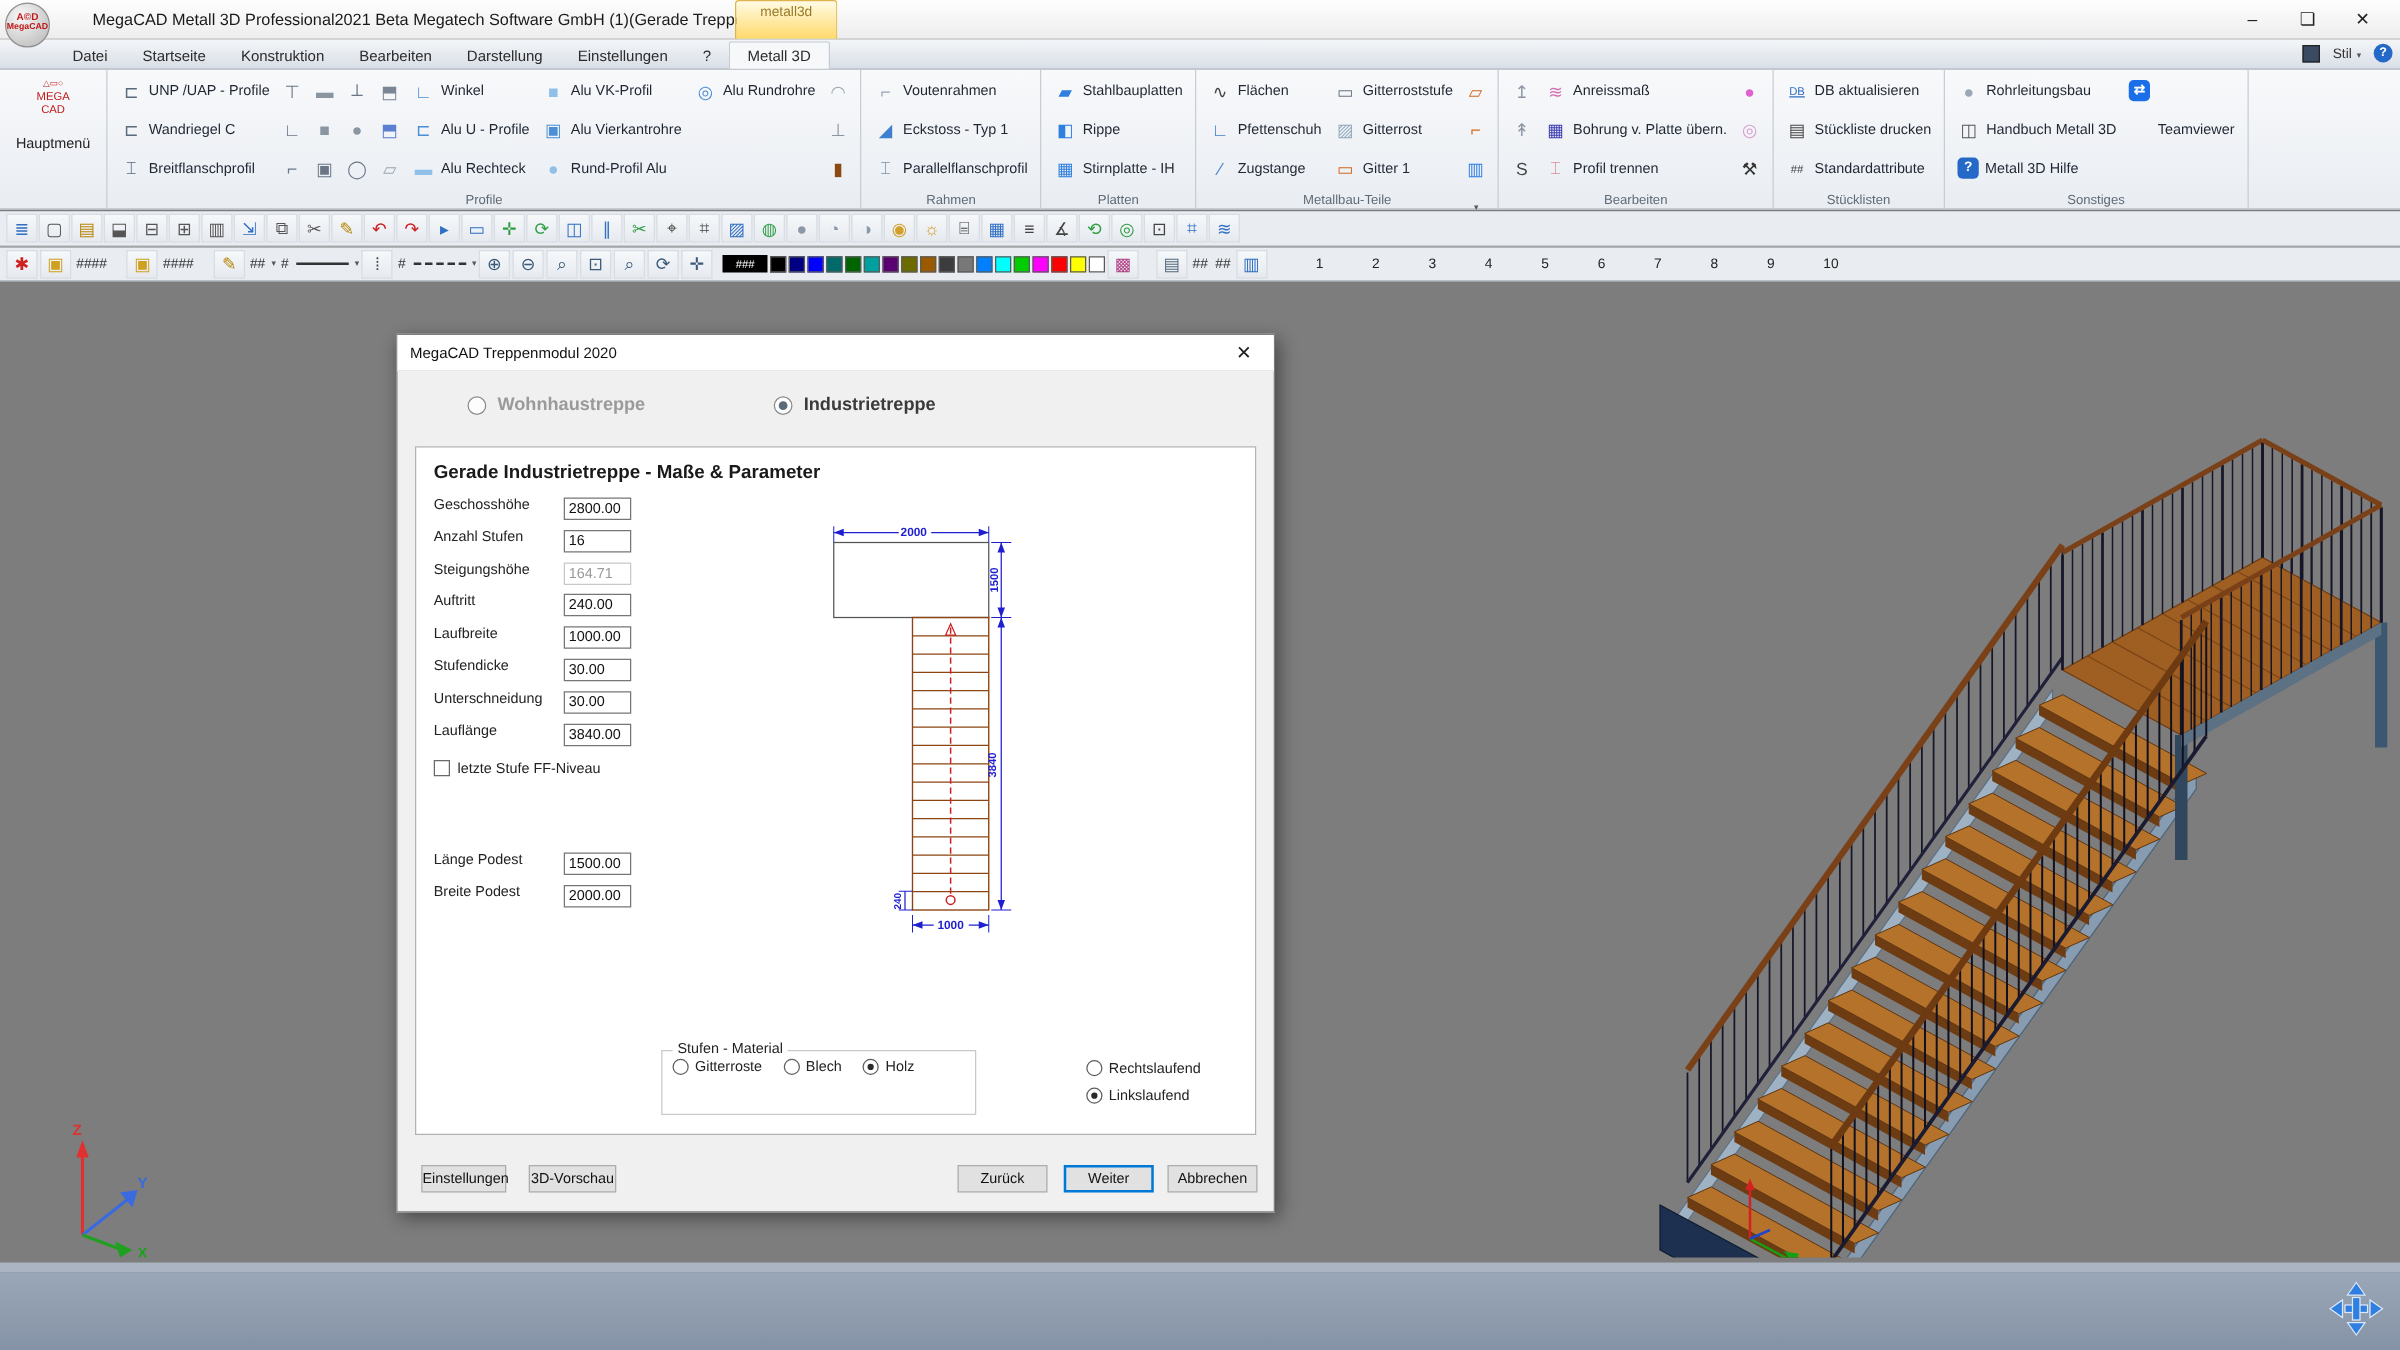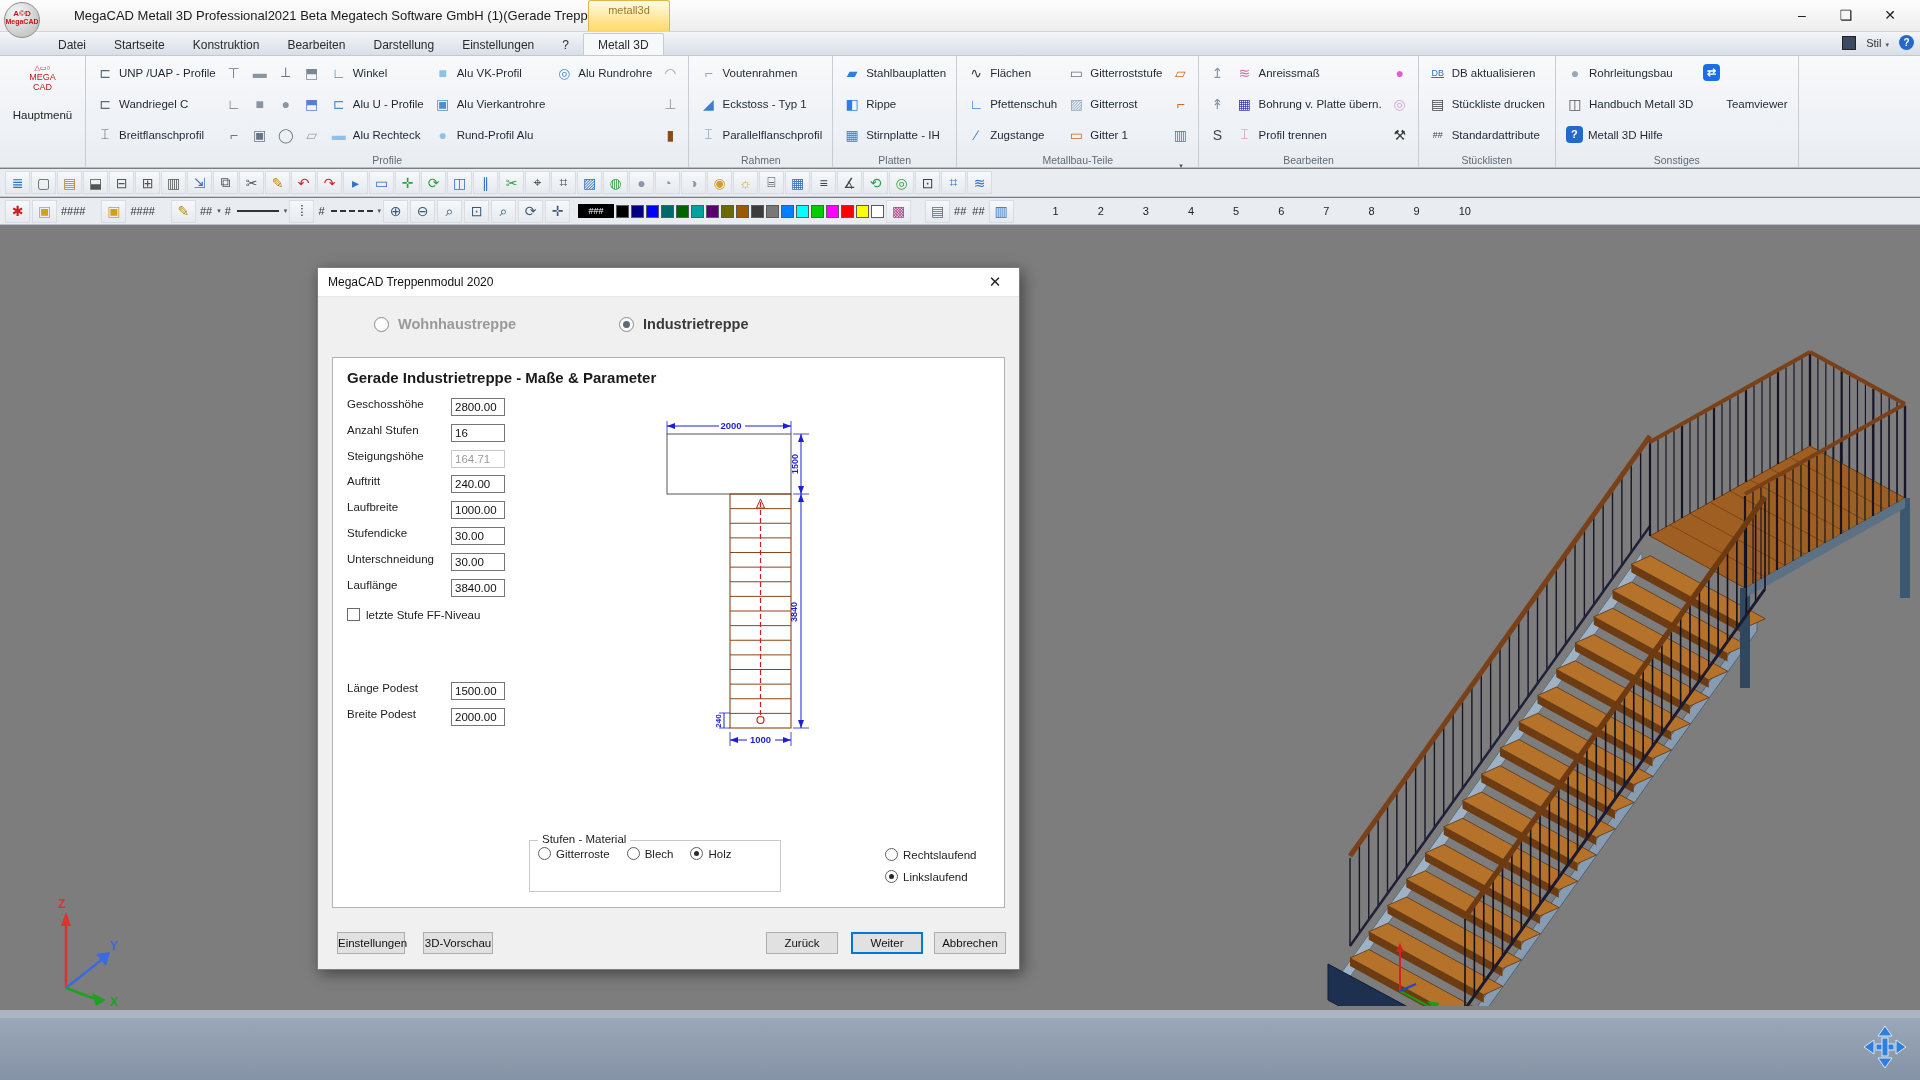--- a/index.html
+++ b/index.html
@@ -72,21 +72,21 @@
 .finput:disabled{color:#9a9a9a;border-color:#c8c8c8;background:#fff}
 #ffcheck{position:absolute;left:14px;top:250px;display:flex;align-items:center;gap:6px;font-size:11.5px;color:#222}
 .checkbox{width:13px;height:13px;border:1px solid #6a6a6a;background:#fff}
 #podest-fields{position:absolute;left:14px;top:324px}
 #matgroup{position:absolute;left:196px;top:482px;width:252px;height:52px;border:1px solid #c9c9c9}
 #matgroup .glabel{position:absolute;left:8px;top:-8px;background:#fff;padding:0 4px;font-size:11.5px;color:#222}
 #mat-options{display:flex;align-items:flex-start;height:100%;padding:6px 8px 0;gap:0}
 .radio{width:13px;height:13px;border-radius:50%;border:1px solid #5f5f5f;background:#fff;position:relative;flex:0 0 13px}
 .radio.sel::after{content:"";position:absolute;left:3px;top:3px;width:5px;height:5px;border-radius:50%;background:#2a2a2a}
 .ropt{display:flex;align-items:center;gap:5px;font-size:11.5px;color:#222;margin-right:17px;white-space:nowrap}
-#dir-radios{position:absolute;left:552px;top:490px}
+#dir-radios{position:absolute;left:536px;top:490px}
 #dir-radios .ropt{margin-bottom:9px}
 .btn{position:absolute;height:22px;background:#e1e1e1;border:1px solid #adadad;font-size:11.5px;color:#111;text-align:center;line-height:20px}
 .btn.default{border:2px solid #0078d7;line-height:18px}
 
 .bigradio{width:15px;height:15px;border-radius:50%;border:1px solid #8a8a8a;background:#fdfdfd;position:relative;flex:0 0 15px}
 .bigradio.sel::after{content:"";position:absolute;left:3px;top:3px;width:7px;height:7px;border-radius:50%;background:#5a6a78}
 </style>
 </head>
 <body>
 

